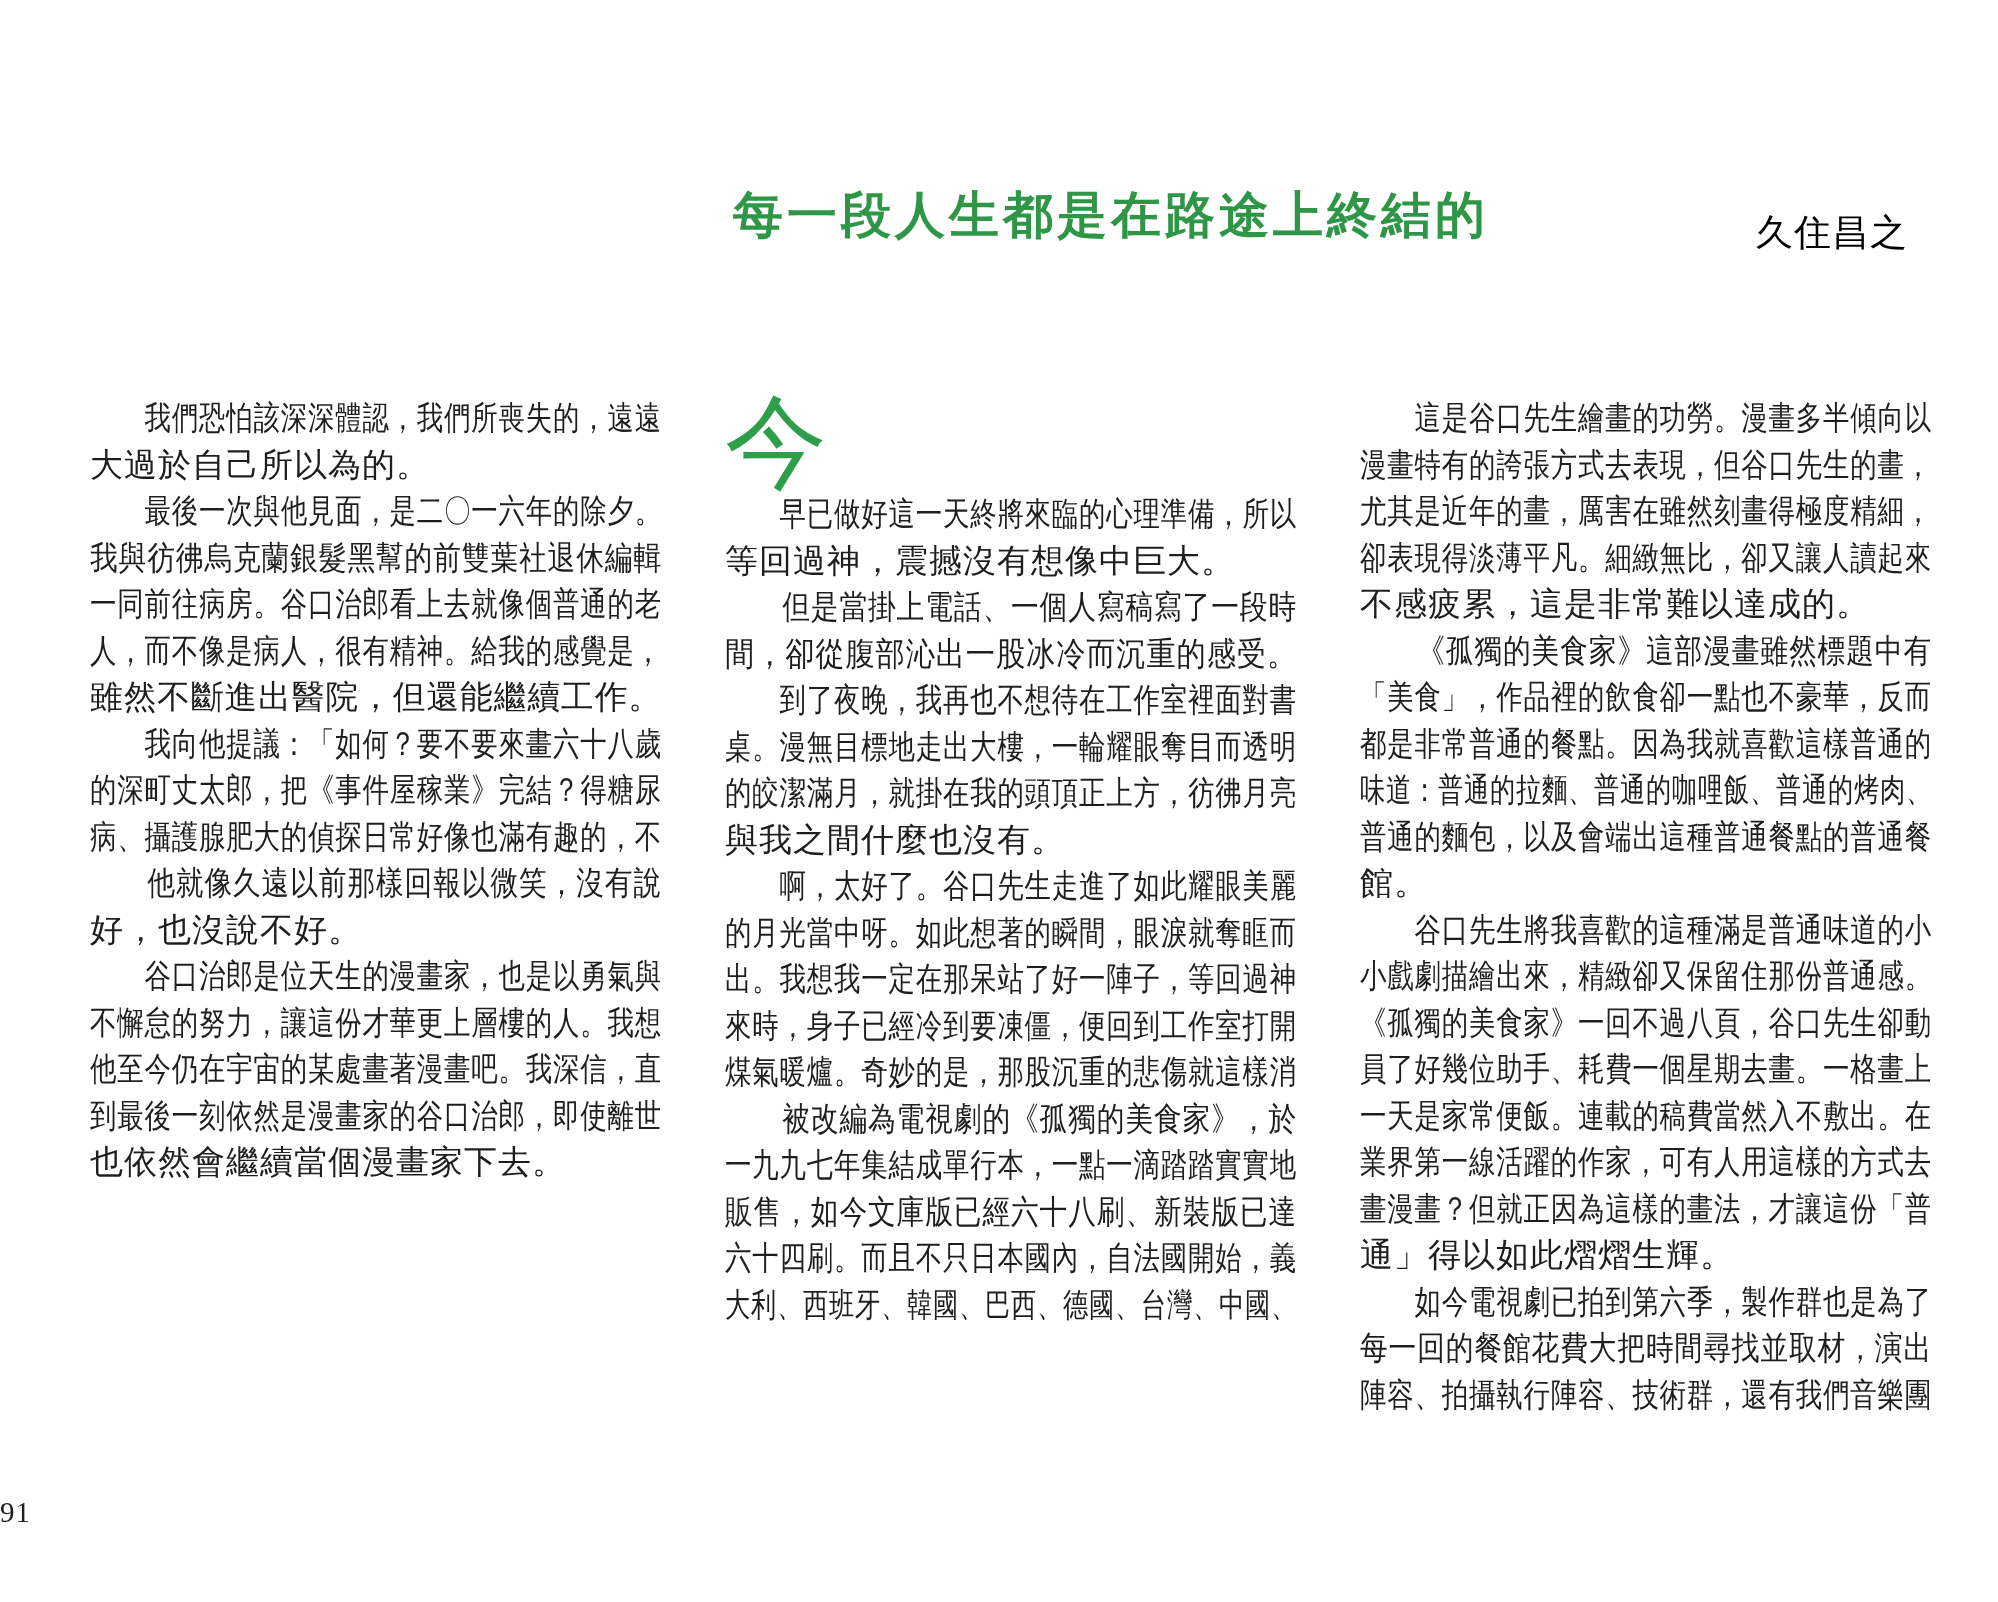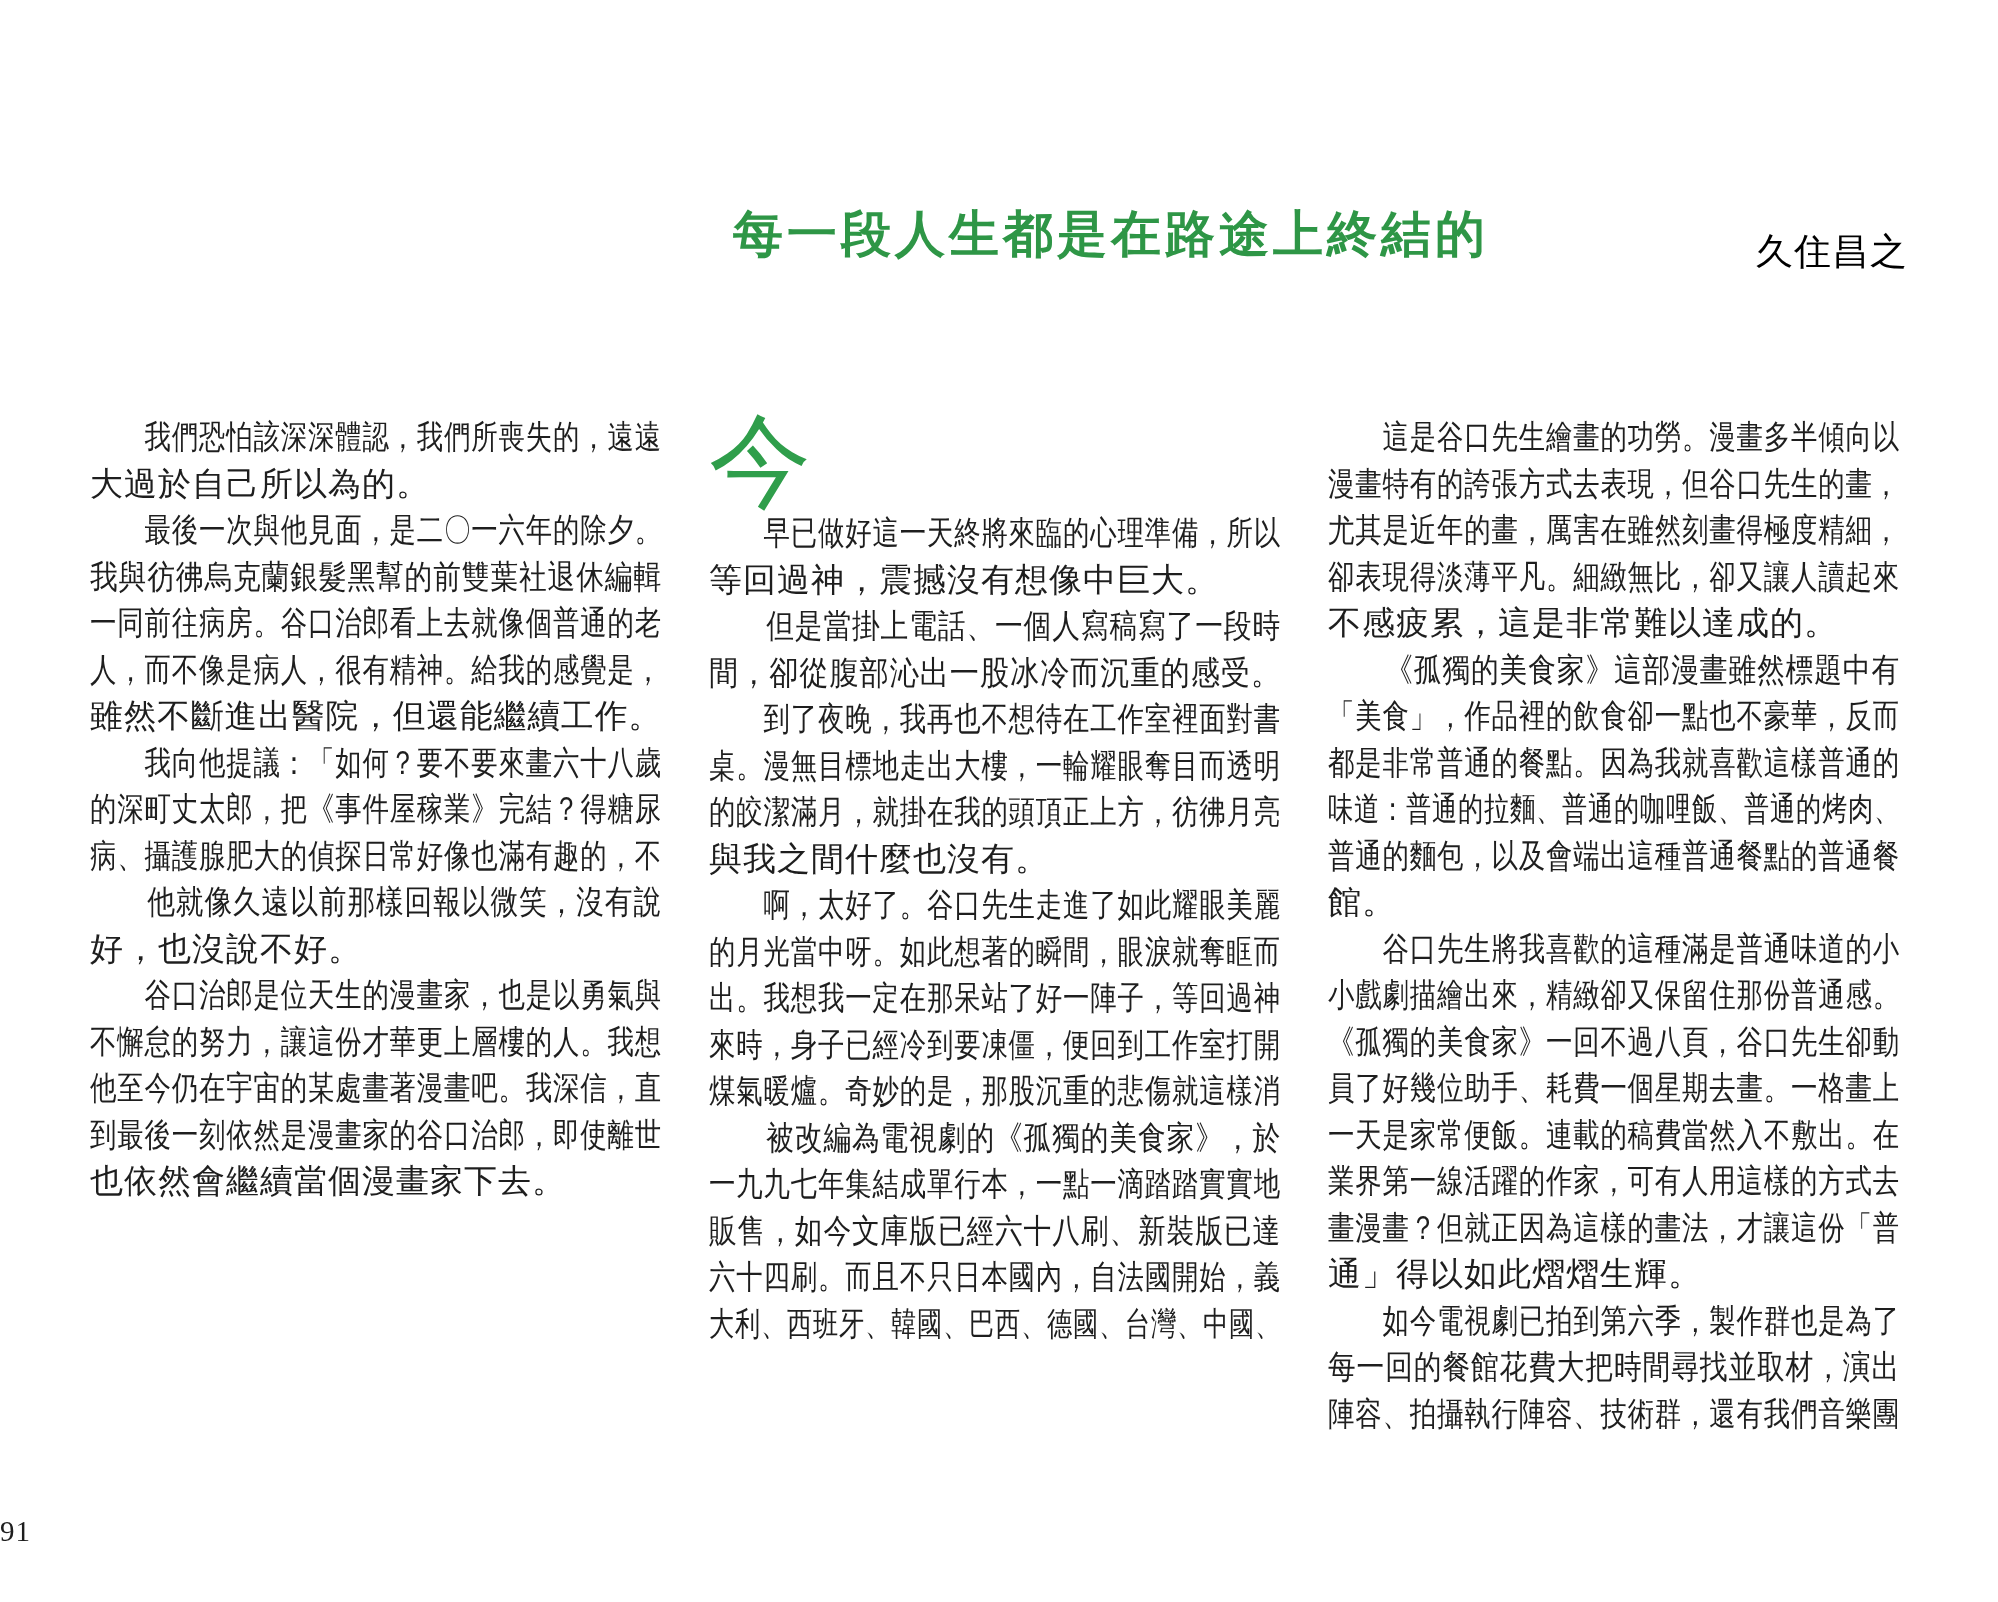--- a/index.html
+++ b/index.html
@@ -11,35 +11,35 @@
   *{box-sizing:border-box;}
   html,body{margin:0;padding:0;}
   body{
     width:1998px;height:1602px;
     background:var(--paper);
     font-family:"Liberation Serif","DejaVu Serif",serif;
     color:var(--text);
     position:relative;
     overflow:hidden;
   }
-  .page{position:absolute;inset:0;margin-top:19px;}
+  .page{position:absolute;inset:0;}
   .title{
     position:absolute;left:733px;top:182px;margin:0;
     font-size:50px;font-weight:bold;letter-spacing:4px;
     color:var(--title-green);
     white-space:nowrap;
   }
   .author{
     position:absolute;left:1756px;top:208px;
     font-size:37px;letter-spacing:1px;color:#000000;
     white-space:nowrap;
   }
   .columns{
     position:absolute;left:90px;top:395px;
-    display:flex;gap:47px;
+    display:flex;gap:63px;
   }
   .col{width:572px;}
   .line{
     height:46.5px;line-height:46.5px;
     font-size:33px;letter-spacing:1px;
     white-space:nowrap;
     transform-origin:left center;
   }
   .opener{display:flex;align-items:flex-start;}
   .dropcap{

